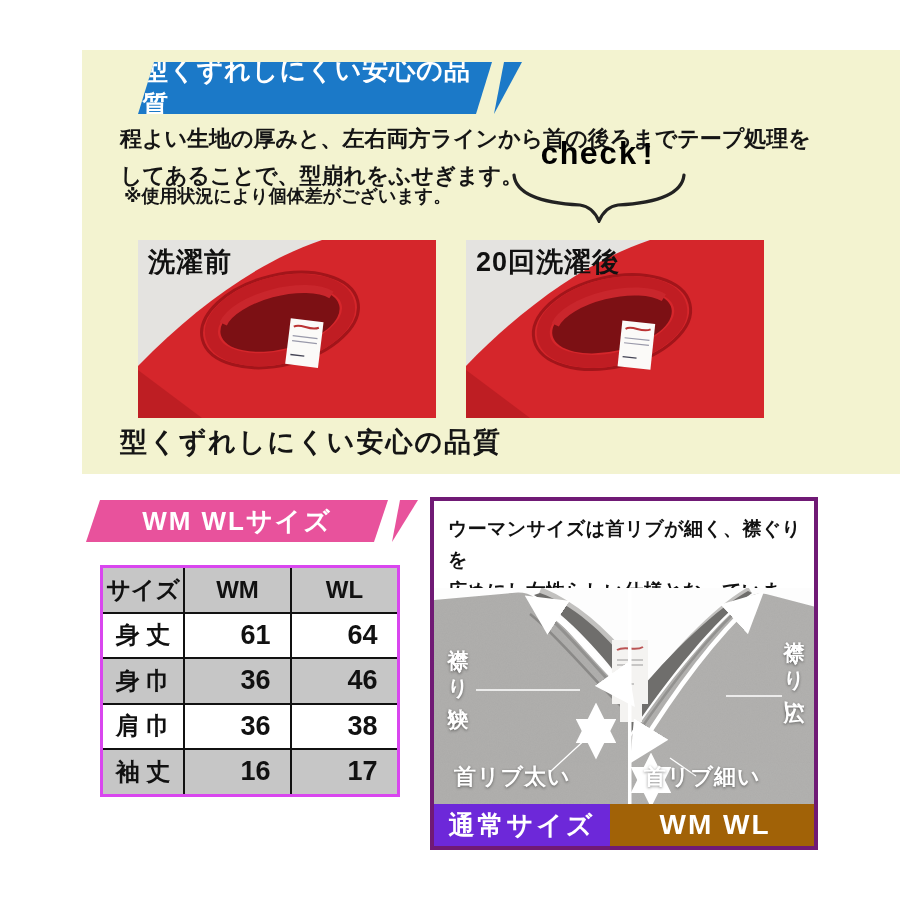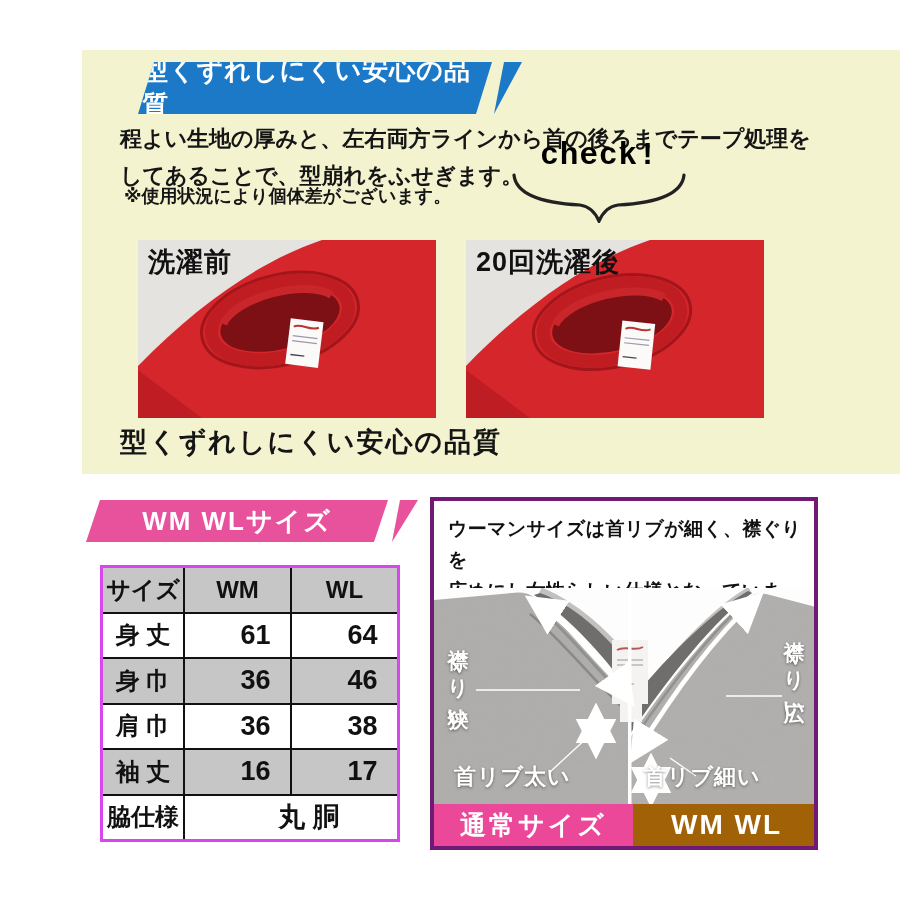--- a/index.html
+++ b/index.html
@@ -52,21 +52,21 @@
   .panel-desc{position:absolute;left:14px;top:12px;font-size:19px;font-weight:700;line-height:31px;color:#111;letter-spacing:0.3px;}
   .split-photo{position:absolute;left:0;top:87px;width:386px;height:224px;}
   .split-photo svg{display:block;}
   .ph-label{position:absolute;color:#fff;font-weight:700;text-shadow:0 1px 3px rgba(0,0,0,0.45);}
   .neck-left{left:10px;top:44px;writing-mode:vertical-rl;text-orientation:upright;font-size:21px;letter-spacing:4px;}
   .neck-right{right:12px;top:36px;writing-mode:vertical-rl;text-orientation:upright;font-size:21px;letter-spacing:4px;}
   .rib-left{left:20px;top:174px;font-size:22px;letter-spacing:1px;}
   .rib-right{left:210px;top:174px;font-size:22px;letter-spacing:1px;}
   .bars{position:absolute;left:0;bottom:0;width:386px;height:42px;display:flex;}
   .bar{display:flex;align-items:center;justify-content:center;color:#fff;font-weight:700;}
-  .bar.normal{width:199px;background:#ec4899;font-size:26px;letter-spacing:3px;}
+  .bar.normal{width:176px;background:#6d28d9;font-size:26px;letter-spacing:3px;}
   .bar.wmwl{flex:1;background:#a16207;font-size:28px;letter-spacing:2px;}
 </style>
 </head>
 <body>
 
 <div class="canvas">
 
   <section class="top-panel">
 
     <div class="banner-blue">
@@ -161,24 +161,20 @@
     </tr>
     <tr>
       <td class="lbl">肩 巾</td>
       <td class="num">36</td>
       <td class="num">38</td>
     </tr>
     <tr class="gray">
       <td class="lbl">袖 丈</td>
       <td class="num">16</td>
       <td class="num">17</td>
-    </tr>
-    <tr>
-      <td class="lbl">脇仕様</td>
-      <td class="num" colspan="2">丸 胴</td>
     </tr>
   </tbody>
     </table>
 
   <section class="right-panel">
     <div class="panel-desc">
       <div>ウーマンサイズは首リブが細く、襟ぐりを</div>
       <div>広めにし女性らしい仕様となっています。</div>
     </div>
 

